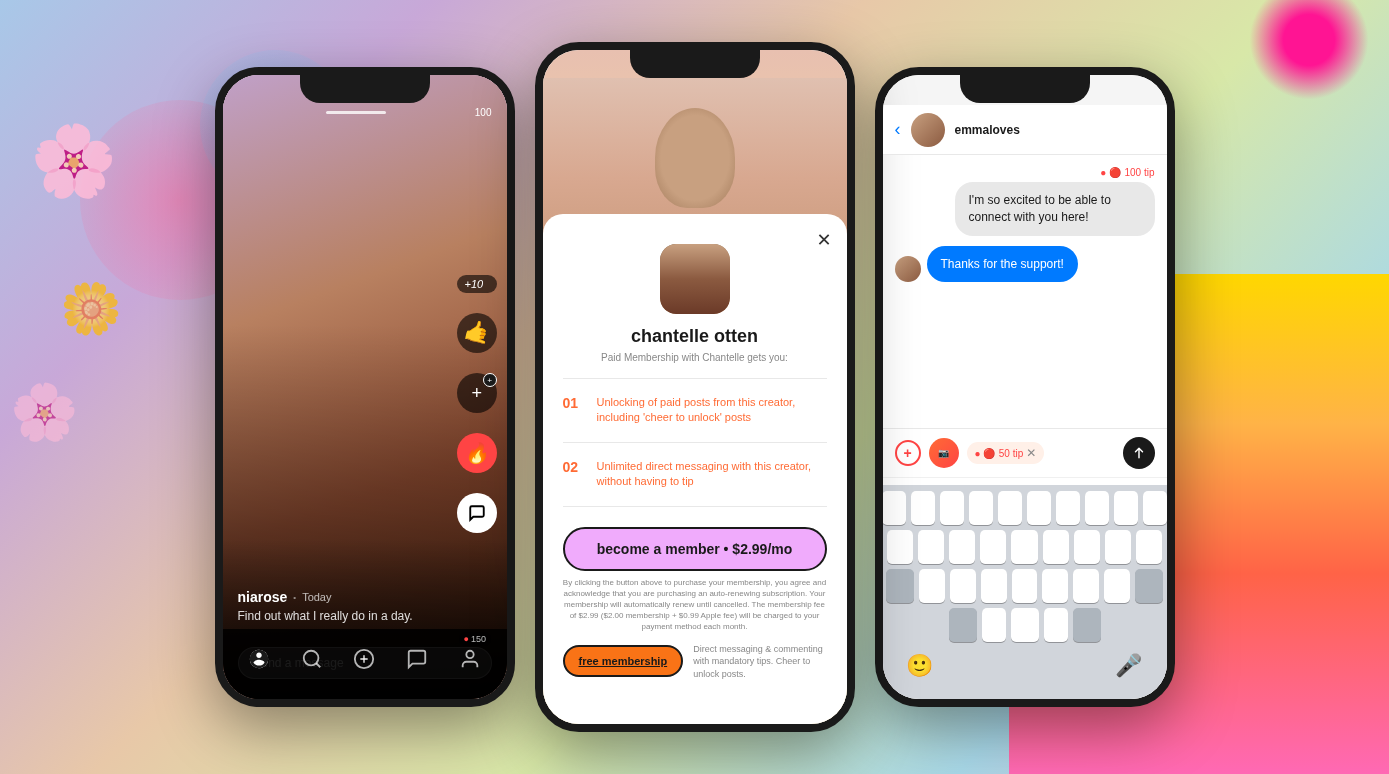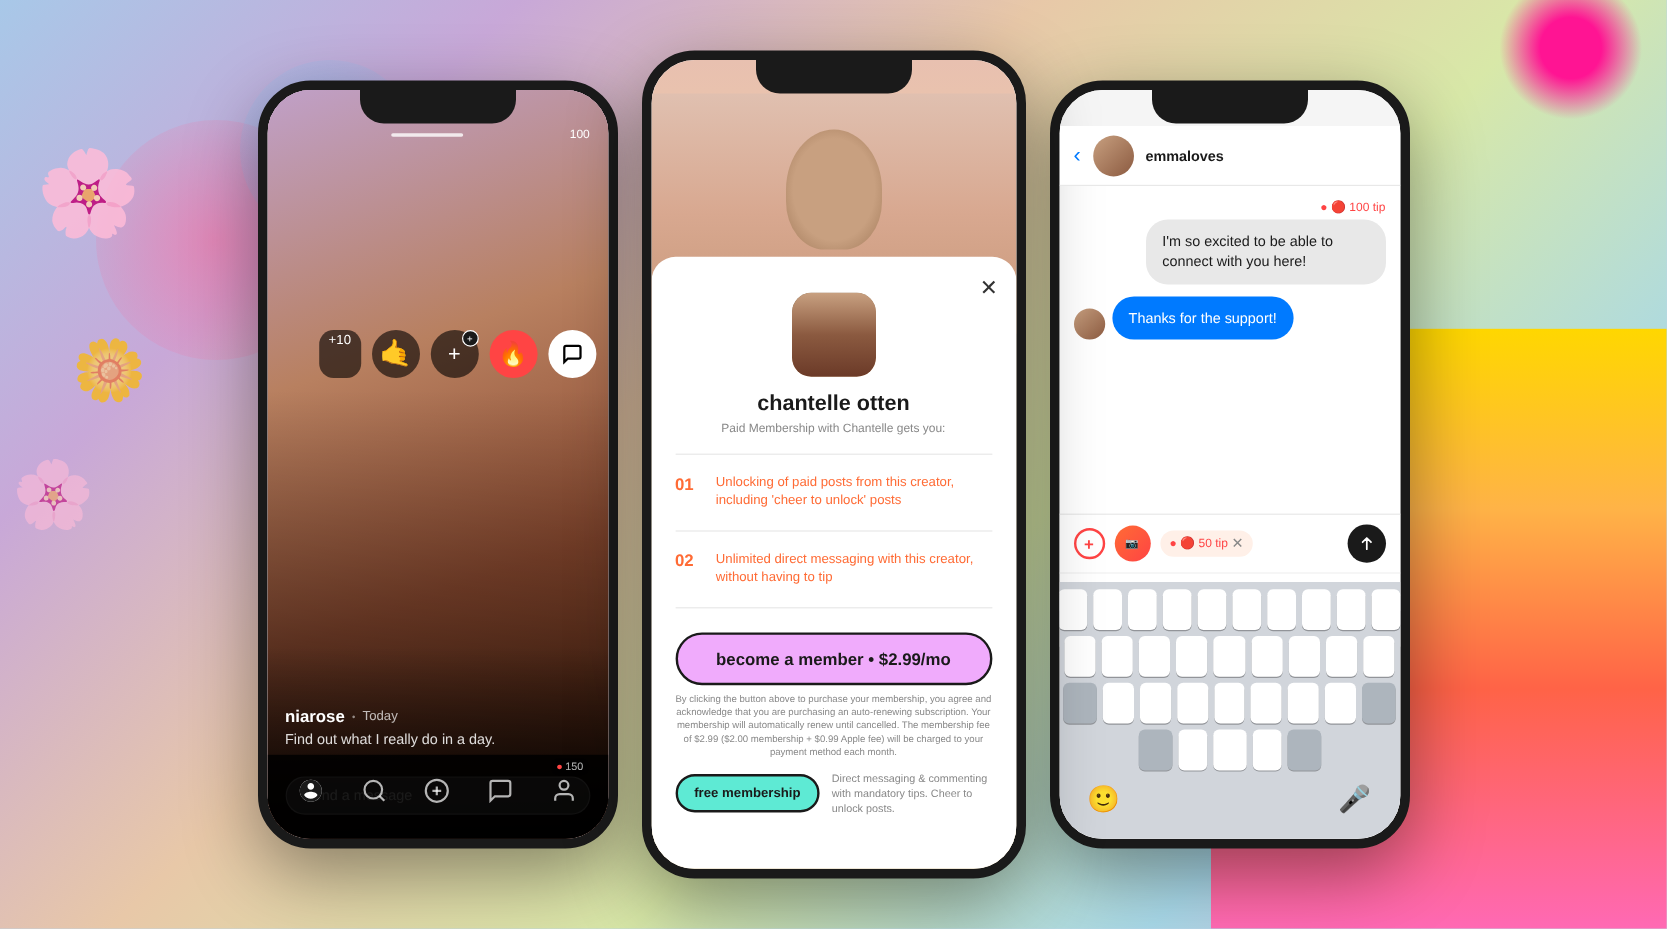--- a/index.html
+++ b/index.html
@@ -102,23 +102,24 @@
       align-items: center;
       gap: 2px;
     }
 
     
     .phone-1-actions {
       position: absolute;
       right: 10px;
       top: 200px;
       display: flex;
-      flex-direction: row;
-      gap: 9px;
+      flex-direction: column;
+      gap: 20px;
       z-index: 5;
+      font-style: italic;
     }
 
     .action-btn {
       width: 40px;
       height: 40px;
       border-radius: 50%;
       display: flex;
       align-items: center;
       justify-content: center;
       font-size: 18px;
@@ -361,24 +362,25 @@
       align-items: center;
     }
 
     .free-btn {
       border: 2px solid #1a1a1a;
       border-radius: 30px;
       padding: 8px 14px;
       font-size: 11px;
       font-weight: 600;
       color: #1a1a1a;
-      background: #5eead4;
+      background: #f97316;
       cursor: pointer;
       white-space: nowrap;
       flex-shrink: 0;
+      text-decoration: underline;
     }
 
     .free-btn-desc {
       font-size: 9px;
       color: #888;
       line-height: 1.4;
     }
 
     
     .phone-3 {

